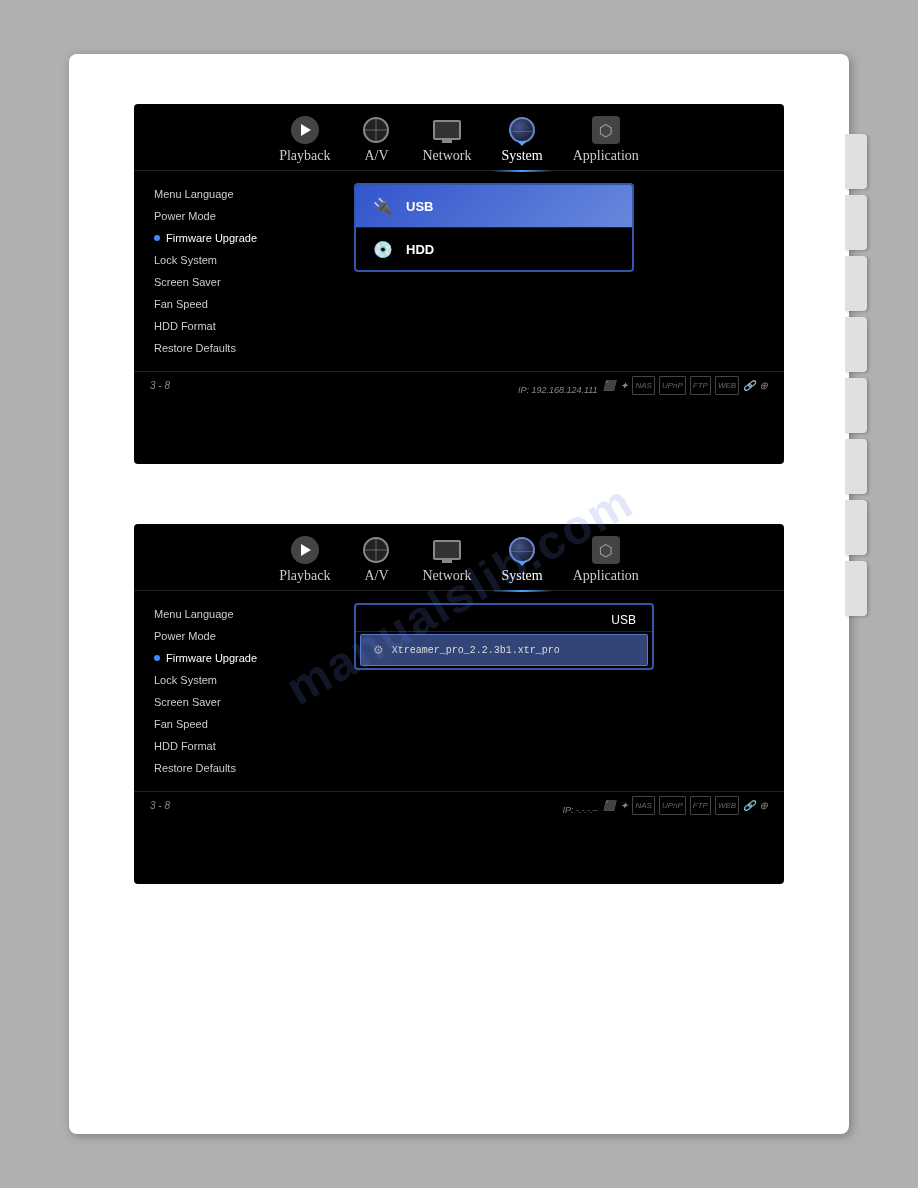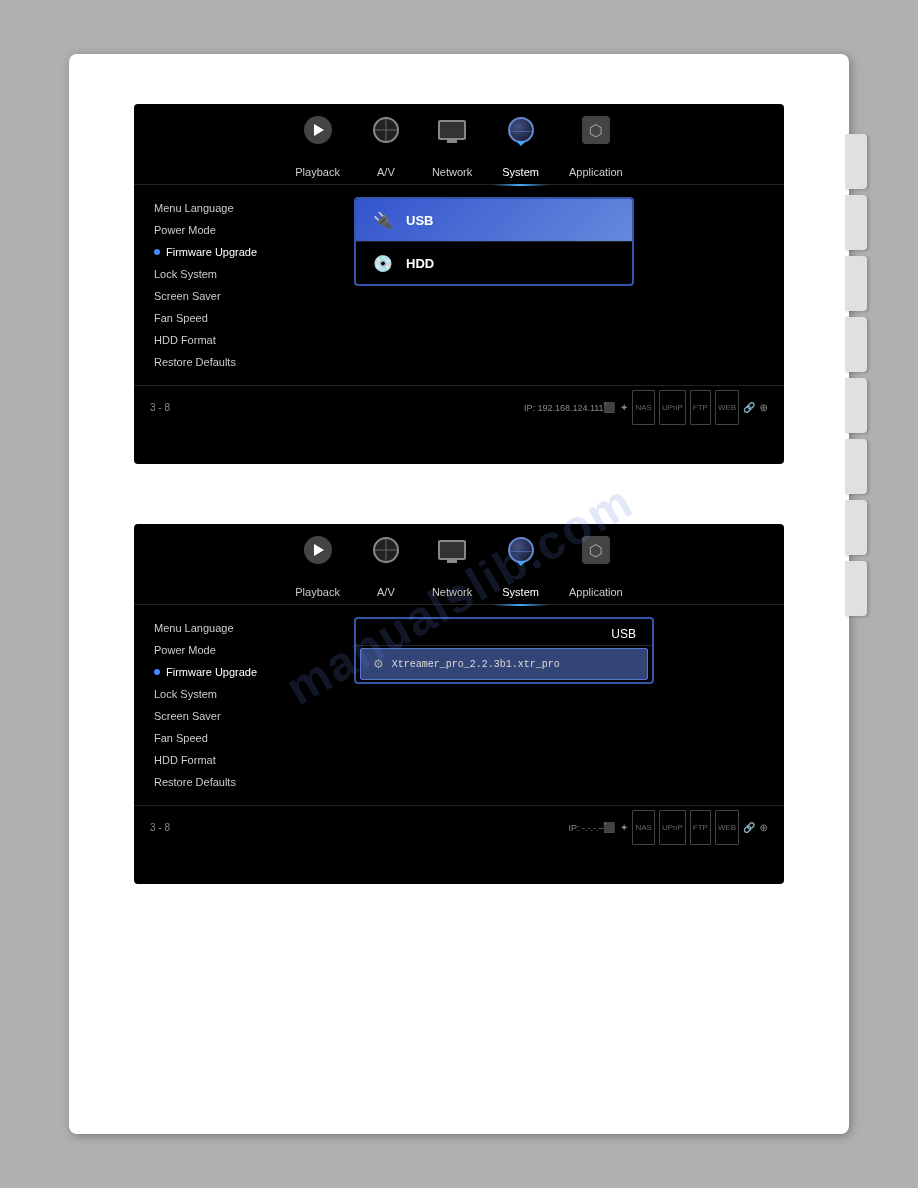--- a/index.html
+++ b/index.html
@@ -93,23 +93,22 @@
     }
     .nav-icon {
       width: 32px;
       height: 32px;
       display: flex;
       align-items: center;
       justify-content: center;
     }
     .nav-label {
       color: #ccc;
-      font-size: 11px;
-      font-family: Liberation Sans, sans-serif;
-      margin-top: 18px;
+      font-size: 14px;
+      font-family: Liberation Serif, serif;
     }
     
     .icon-playback {
       width: 28px;
       height: 28px;
       border-radius: 50%;
       background: #444;
       display: flex;
       align-items: center;
       justify-content: center;
@@ -256,46 +255,48 @@
       font-family: Liberation Mono, monospace;
     }
 
     
     .status-bar {
       display: flex;
       align-items: center;
       justify-content: space-between;
       padding: 4px 16px;
       border-top: 1px solid #222;
+      font-style: italic;
     }
     .page-num {
       color: #888;
       font-size: 10px;
       font-family: Arial, sans-serif;
     }
     .status-right {
       display: flex;
-      align-items: center;
+      align-items: flex-end;
+      gap: 6px;
     }
     .ip-text {
       color: #888;
       font-size: 9px;
       font-family: Arial, sans-serif;
     }
     .status-icons {
       display: flex;
       gap: 4px;
       align-items: center;
     }
     .status-icon {
       color: #666;
       font-size: 8px;
       font-family: Arial, sans-serif;
       border: 1px solid #444;
-      padding: 12px 2px;
+      padding: 4px 2px;
       border-radius: 1px;
     }
     .status-icon-sym {
       color: #888;
       font-size: 10px;
     }
 
     
     .globe-icon {
       width: 26px;

